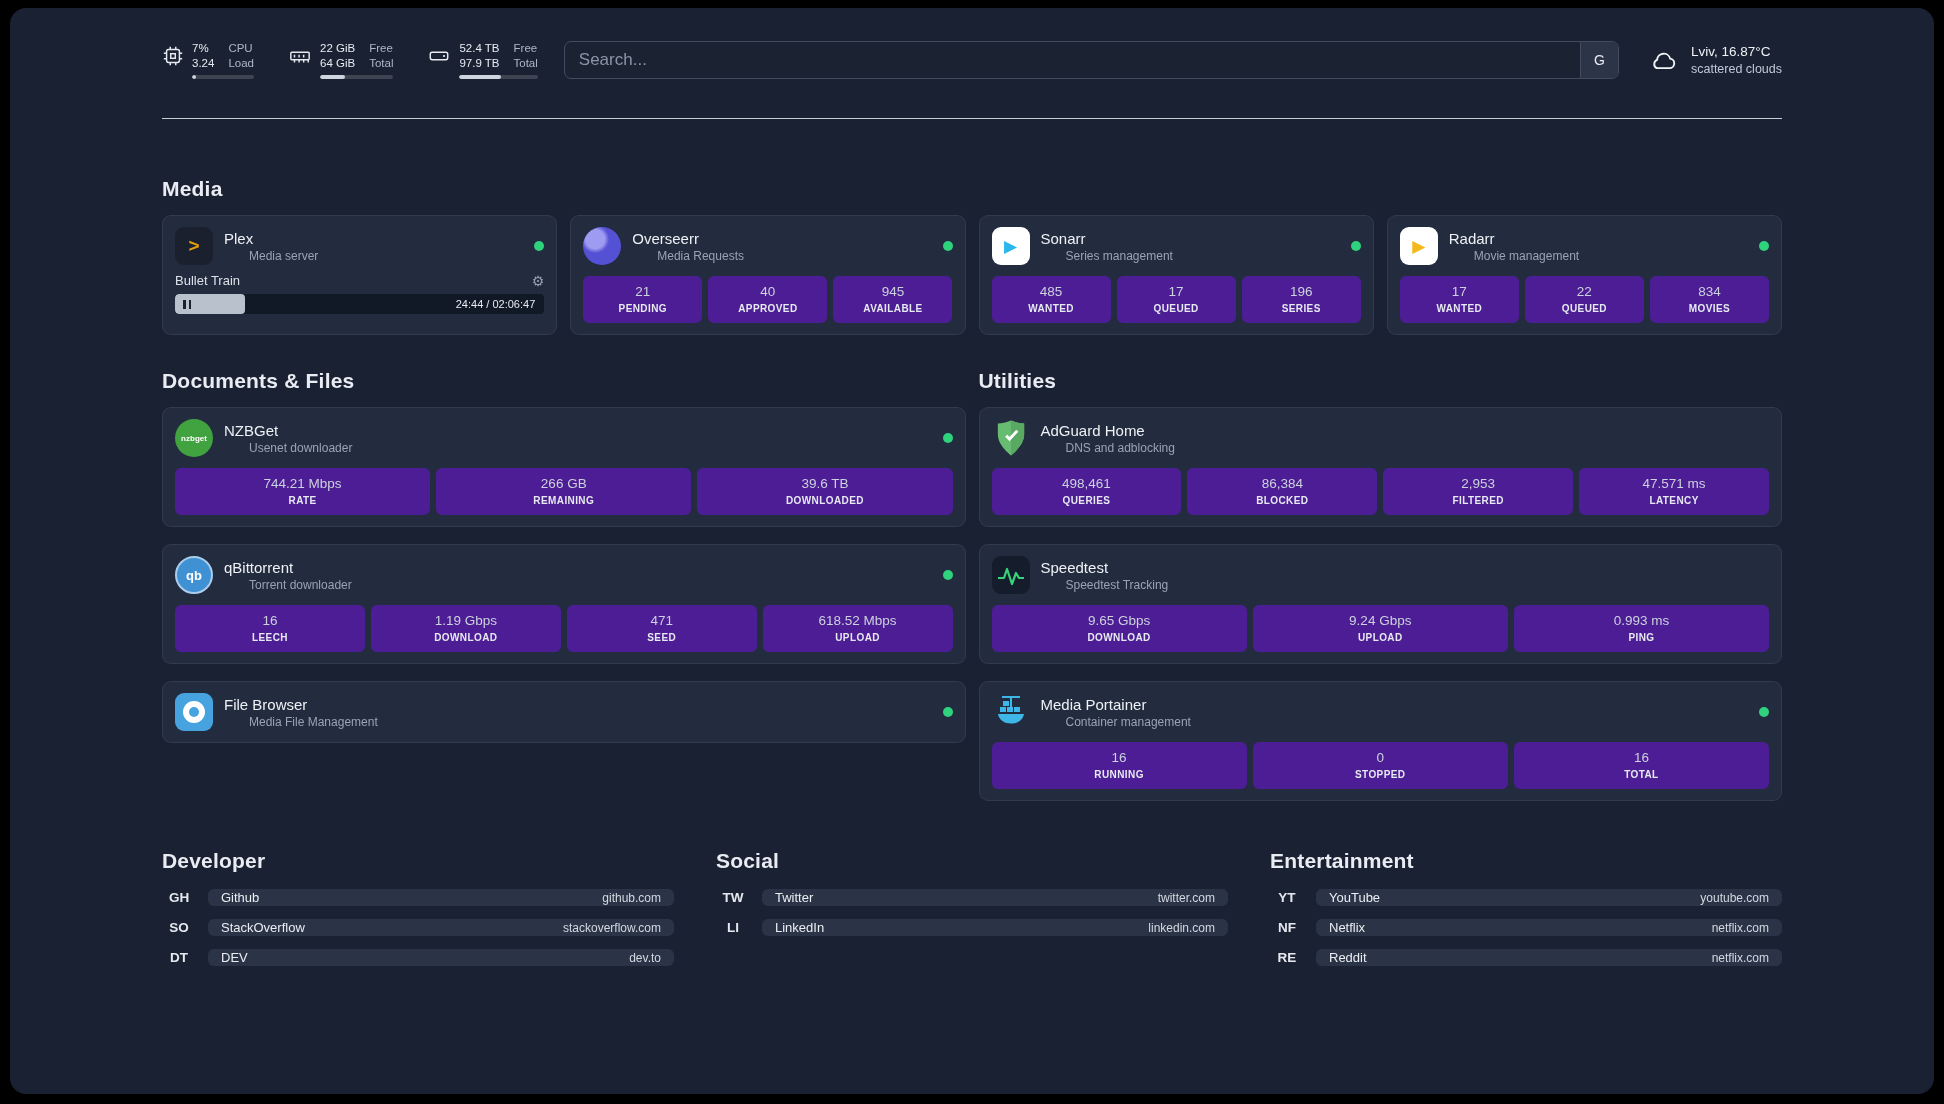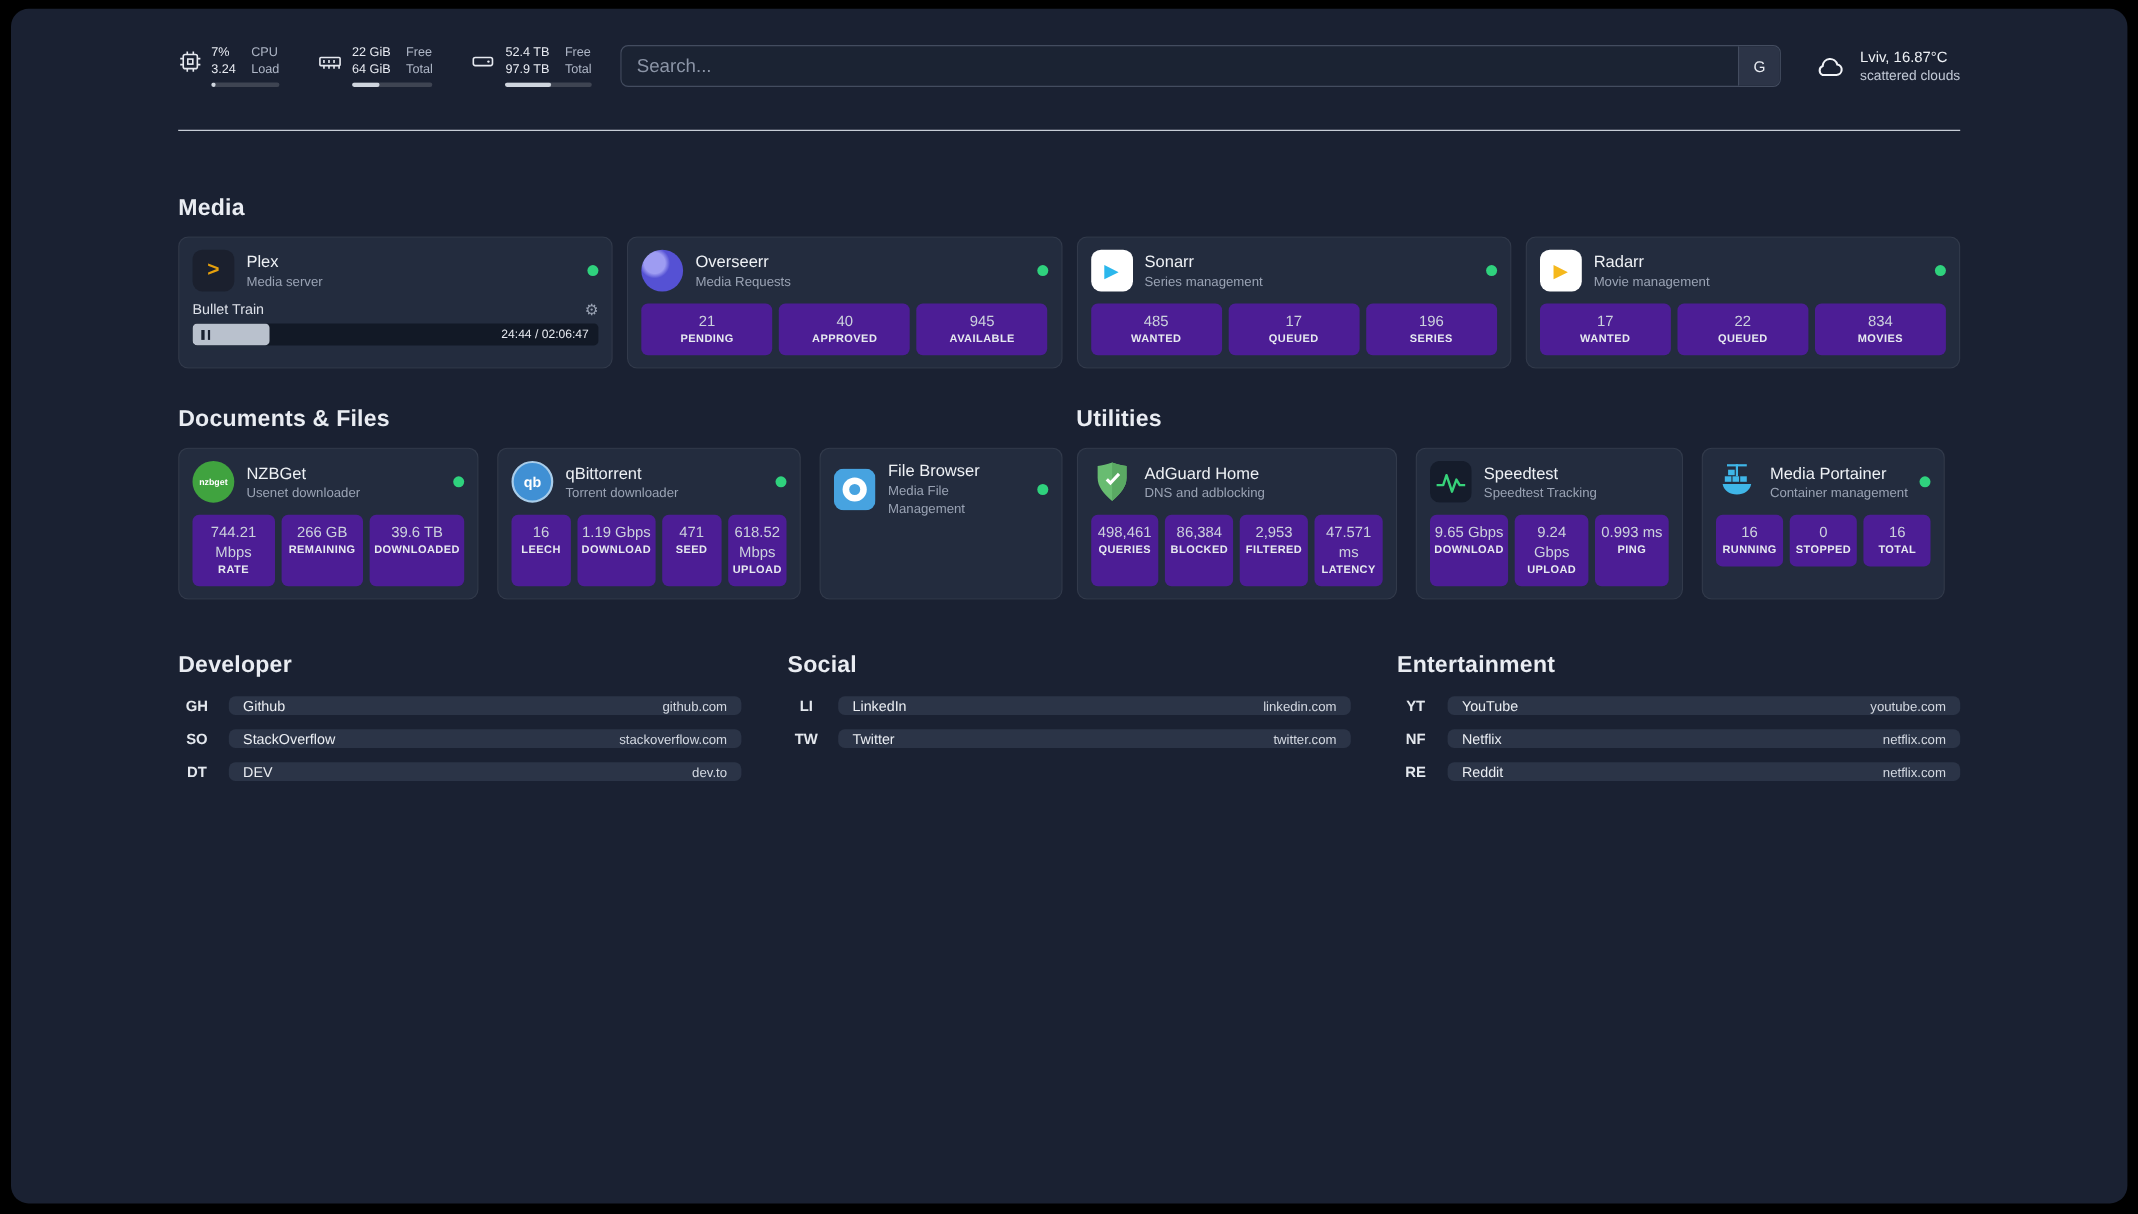--- a/index.html
+++ b/index.html
@@ -34,28 +34,28 @@
   .weather .w-cond{font-size:12.5px;color:#c2c9d6;line-height:16px;}
 
   .divider{border:none;border-top:1.5px solid rgba(230,235,243,.85);margin:34px 0 0;}
 
   
   .section-title{font-size:21px;font-weight:600;color:#e9ecf2;margin:0 0 14px;letter-spacing:.2px;}
   .media-title{margin-top:58px;}
 
   .media-grid{display:grid;grid-template-columns:repeat(4,1fr);gap:13px;}
   .two-col{display:grid;grid-template-columns:1fr 1fr;gap:13px;margin-top:34px;align-items:start;}
-  .stack{display:flex;flex-direction:row;gap:17px;}
+  .stack{display:flex;flex-direction:column;gap:17px;}
 
   .card{background:#232c3e;border:1px solid rgba(255,255,255,.07);border-radius:9px;
     padding:11px 12px;box-sizing:border-box;cursor:pointer;}
   .card-head{display:flex;align-items:center;gap:11px;}
   .app-text{display:flex;flex-direction:column;}
   .app-name{font-size:15px;color:#eef1f5;line-height:19px;}
-  .app-sub{font-size:12px;color:#9aa3b4;line-height:16px;}
+  .app-sub{font-size:12px;color:#9aa3b4;line-height:16px;margin-left:25px;}
   .dot{width:10px;height:10px;border-radius:50%;background:#2fd27d;margin-left:auto;flex:0 0 auto;}
 
   .app-icon{width:38px;height:38px;border-radius:9px;display:flex;align-items:center;
     justify-content:center;flex:0 0 auto;overflow:hidden;}
   .app-icon.plex{background:#1b202e;color:#e5a00d;font-weight:bold;font-size:19px;}
   .app-icon.overseerr{border-radius:50%;
     background:radial-gradient(circle at 32% 32%,#9e9cf2 0 26%,#5551d4 38% 100%);}
   .app-icon.sonarr{background:#fff;color:#2bb7ec;font-size:17px;}
   .app-icon.radarr{background:#fff;color:#f5b81c;font-size:17px;}
   .app-icon.nzbget{border-radius:50%;background:#40a33f;color:#fff;font-weight:bold;font-size:8px;}
@@ -512,31 +512,31 @@
               <span class="bm-url">dev.to</span>
             </a>
           </div>
         </div>
       </div>
 
       <div class="bm-group">
         <h2 class="section-title">Social</h2>
         <div class="bm-list">
           <div class="bm-row">
+            <span class="bm-abbr">TW</span>
+            <a class="bm-bar">
+              <span class="bm-name">Twitter</span>
+              <span class="bm-url">twitter.com</span>
+            </a>
+          </div>
+          <div class="bm-row">
             <span class="bm-abbr">LI</span>
             <a class="bm-bar">
               <span class="bm-name">LinkedIn</span>
               <span class="bm-url">linkedin.com</span>
-            </a>
-          </div>
-          <div class="bm-row">
-            <span class="bm-abbr">TW</span>
-            <a class="bm-bar">
-              <span class="bm-name">Twitter</span>
-              <span class="bm-url">twitter.com</span>
             </a>
           </div>
         </div>
       </div>
 
       <div class="bm-group">
         <h2 class="section-title">Entertainment</h2>
         <div class="bm-list">
           <div class="bm-row">
             <span class="bm-abbr">YT</span>

